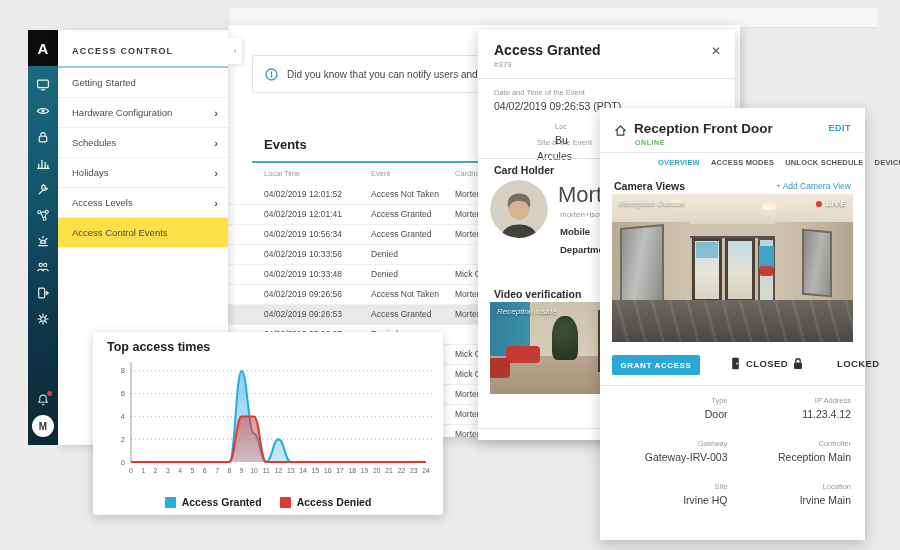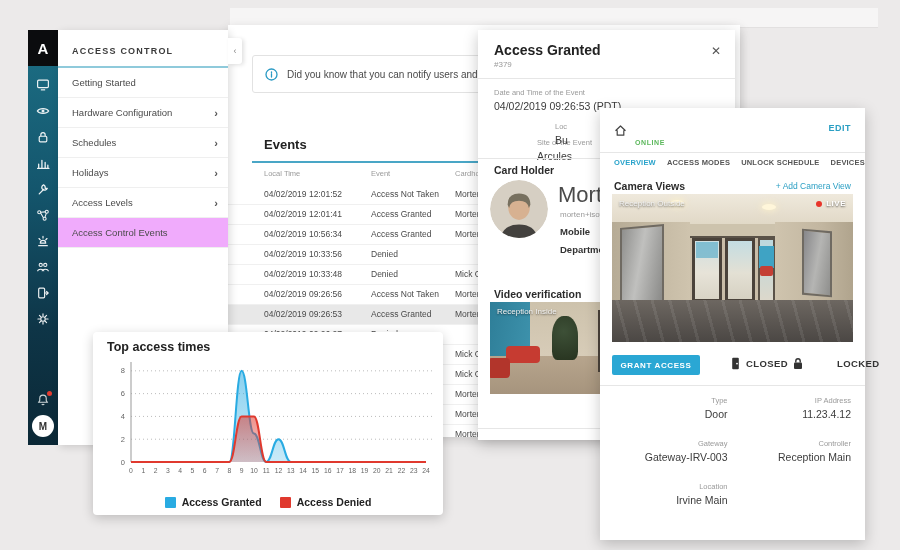--- a/index.html
+++ b/index.html
@@ -27,21 +27,21 @@
 
   
   .menu { left:58px; top:30px; width:170px; height:415px; background:#fff; z-index:10;
           box-shadow:2px 2px 8px rgba(0,0,0,.14); }
   .menu-title { padding:16px 14px 10px 14px; font-size:9px; font-weight:bold; letter-spacing:1.2px; color:#3b3b3b; }
   .menu-title-line { height:2px; background:#8fcadb; margin:0 0 0 0; }
   .menu-item { height:30px; display:flex; align-items:center; padding:0 10px 0 14px; font-size:9.5px; color:#4a4a4a;
                border-bottom:1px solid #efefef; cursor:pointer; }
   .menu-item .lbl { flex:1; }
   .menu-item .chev { color:#555; font-size:11px; font-weight:bold; }
-  .menu-item.selected { background:#f0abfc; }
+  .menu-item.selected { background:#fde047; }
   .collapse-tab { left:228px; top:38px; width:14px; height:26px; background:#fff; z-index:11;
                   border-radius:0 3px 3px 0; box-shadow:2px 1px 4px rgba(0,0,0,.12);
                   display:flex; align-items:center; justify-content:center; font-size:9px; color:#888; cursor:pointer; }
 
   
   .events-win { left:228px; top:25px; width:512px; height:412px; background:#fff; z-index:5;
                 box-shadow:0 3px 10px rgba(0,0,0,.15); overflow:hidden; }
   .banner { position:absolute; left:24px; top:30px; width:470px; height:38px; background:#fff; border:1px solid #e2e2e2;
             border-radius:3px; display:flex; align-items:center; padding:0 12px; gap:9px; }
   .banner-text { font-size:10px; color:#4a4a4a; white-space:nowrap; overflow:hidden; }
@@ -74,37 +74,37 @@
   .fld-lbl { font-size:7.5px; color:#9a9a9a; }
   .fld-val { font-size:10.5px; color:#3c3c3c; margin-top:3px; }
   .ch-avatar { position:absolute; left:12px; top:150px; width:58px; height:58px; border-radius:50%; overflow:hidden; }
   .ch-name { position:absolute; left:80px; top:152px; font-size:22px; font-weight:300; color:#4a4a4a; white-space:nowrap; }
   .ch-email { position:absolute; left:82px; top:180px; font-size:8px; color:#9a9a9a; white-space:nowrap; }
   .ch-mobile { position:absolute; left:82px; top:196px; font-size:9.5px; font-weight:bold; color:#333; }
   .ch-dept { position:absolute; left:82px; top:214px; font-size:9.5px; font-weight:bold; color:#333; }
   .sec-lbl { font-size:10.5px; font-weight:bold; color:#2b2b2b; }
 
   
-  .scene { position:absolute; overflow:hidden; background:#c9bda8; }
+  .scene { position:absolute; overflow:hidden; background:#c9bda8;font-style:italic; }
   .cam-label { position:absolute; left:7px; top:5px; font-size:8px; color:#f2f2f2; z-index:5; text-shadow:0 1px 2px rgba(0,0,0,.6); }
   .live-wrap { position:absolute; right:7px; top:5px; display:flex; align-items:center; gap:4px; z-index:5;padding-left:29px; }
   .live-dot { width:6px; height:6px; border-radius:50%; background:#e8352a; }
   .live-txt { font-size:8px; font-weight:bold; color:#fff; letter-spacing:.5px; text-shadow:0 1px 2px rgba(0,0,0,.6); }
   .shape { position:absolute; }
 
   
   .door-panel { left:600px; top:108px; width:265px; height:432px; background:#fff; z-index:40;
                 box-shadow:0 4px 14px rgba(0,0,0,.22); }
   .dp-home { position:absolute; left:14px; top:16px; width:13px; height:13px; }
   .dp-title { position:absolute; left:34px; top:13px; font-size:13.5px; font-weight:bold; color:#2b2b2b; }
   .dp-online { position:absolute; left:35px; top:31px; font-size:7px; font-weight:bold; letter-spacing:.6px; color:#5cb85c; }
   .dp-edit { position:absolute; right:14px; top:15px; font-size:9px; font-weight:bold; color:#2b9fc4; letter-spacing:.5px; cursor:pointer; }
   .dp-tabs { position:absolute; left:14px; top:50px; display:flex; gap:11px; }
   .dp-tab { font-size:7.5px; font-weight:bold; letter-spacing:.2px; color:#555; cursor:pointer; white-space:nowrap; }
-  .dp-tab.active { color:#29a3cb; }
+  .dp-tab.active { color:#29a3cb;margin-left:44px; }
   .dp-camviews { position:absolute; left:14px; top:72px; }
   .dp-addcam { position:absolute; right:14px; top:73px; font-size:8.5px; color:#2b9fc4; cursor:pointer; }
   .grant-btn { position:absolute; left:12px; top:247px; width:88px; height:20px; background:#2aa7d4; border:none; border-radius:2px;
                color:#fff; font-size:8px; font-weight:bold; letter-spacing:.6px; cursor:pointer; font-family:inherit; }
   .state-item { position:absolute; top:249px; display:flex; align-items:center; gap:5px; font-size:9.5px; font-weight:bold;
                 letter-spacing:.4px; color:#333; }
   .details-grid { position:absolute; left:14px; top:288px; width:237px; display:grid; grid-template-columns:1fr 1fr;
                   row-gap:19px; column-gap:10px;text-align:right; }
 </style>
 </head>
@@ -419,20 +419,21 @@
     <div class="shape" style="left:124px;top:34px;width:13px;height:26px;border-radius:3px;background:#35332f;"></div>
     <span class="cam-label">Reception Inside</span>
   </div>
   <div class="hr" style="top:398px"></div>
 </div>
 
 <div class="abs door-panel">
   <svg class="dp-home" viewBox="0 0 13 13" fill="none" stroke="#444" stroke-width="1.2">
       <path d="M1.5 6.8 6.5 2l5 4.8M3.2 6.2v5h6.6v-5" stroke-linejoin="round"></path>
     </svg>
+  <div class="dp-title">Reception Front Door</div>
   <div class="dp-online">ONLINE</div>
   <div class="dp-edit">EDIT</div>
   <div class="hr" style="top:44px"></div>
   <div class="dp-tabs" id="dp-tabs">
       <span class="dp-tab active">OVERVIEW</span>
       <span class="dp-tab">ACCESS MODES</span>
       <span class="dp-tab">UNLOCK SCHEDULE</span>
       <span class="dp-tab">DEVICES</span>
     </div>
   <div class="dp-camviews sec-lbl">Camera Views</div>
@@ -489,17 +490,21 @@
       </div>
       <div>
         <div class="fld-lbl">Gateway</div>
         <div class="fld-val">Gateway-IRV-003</div>
       </div>
       <div>
         <div class="fld-lbl">Controller</div>
         <div class="fld-val">Reception Main</div>
       </div>
       <div>
+        <div class="fld-lbl">Site</div>
+        <div class="fld-val">Irvine HQ</div>
+      </div>
+      <div>
         <div class="fld-lbl">Location</div>
         <div class="fld-val">Irvine Main</div>
       </div>
     </div>
 </div>
 
 </body></html>

